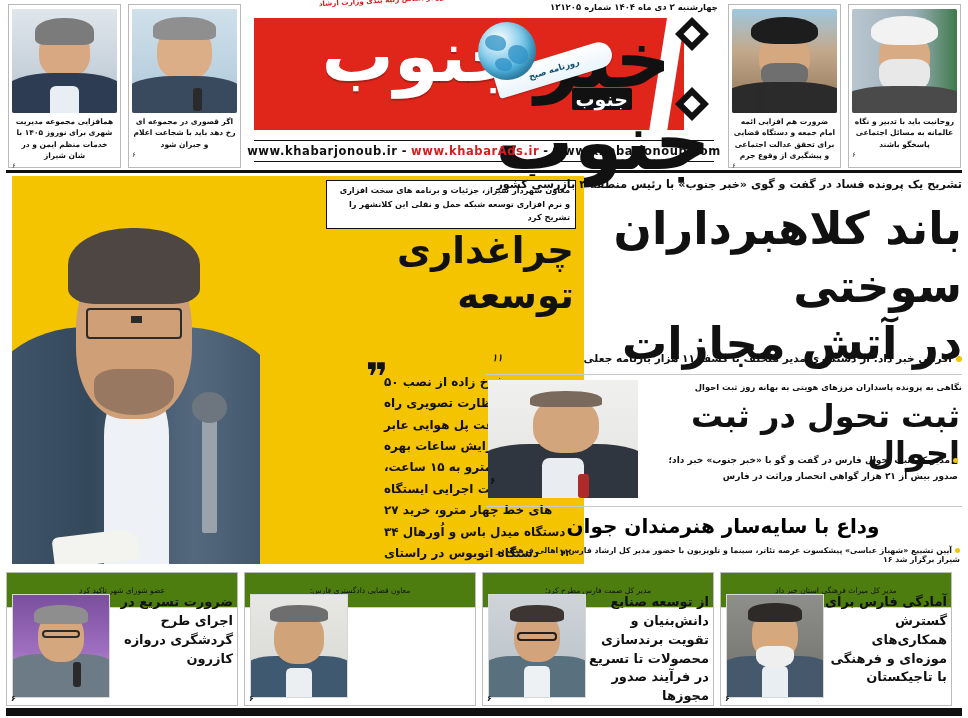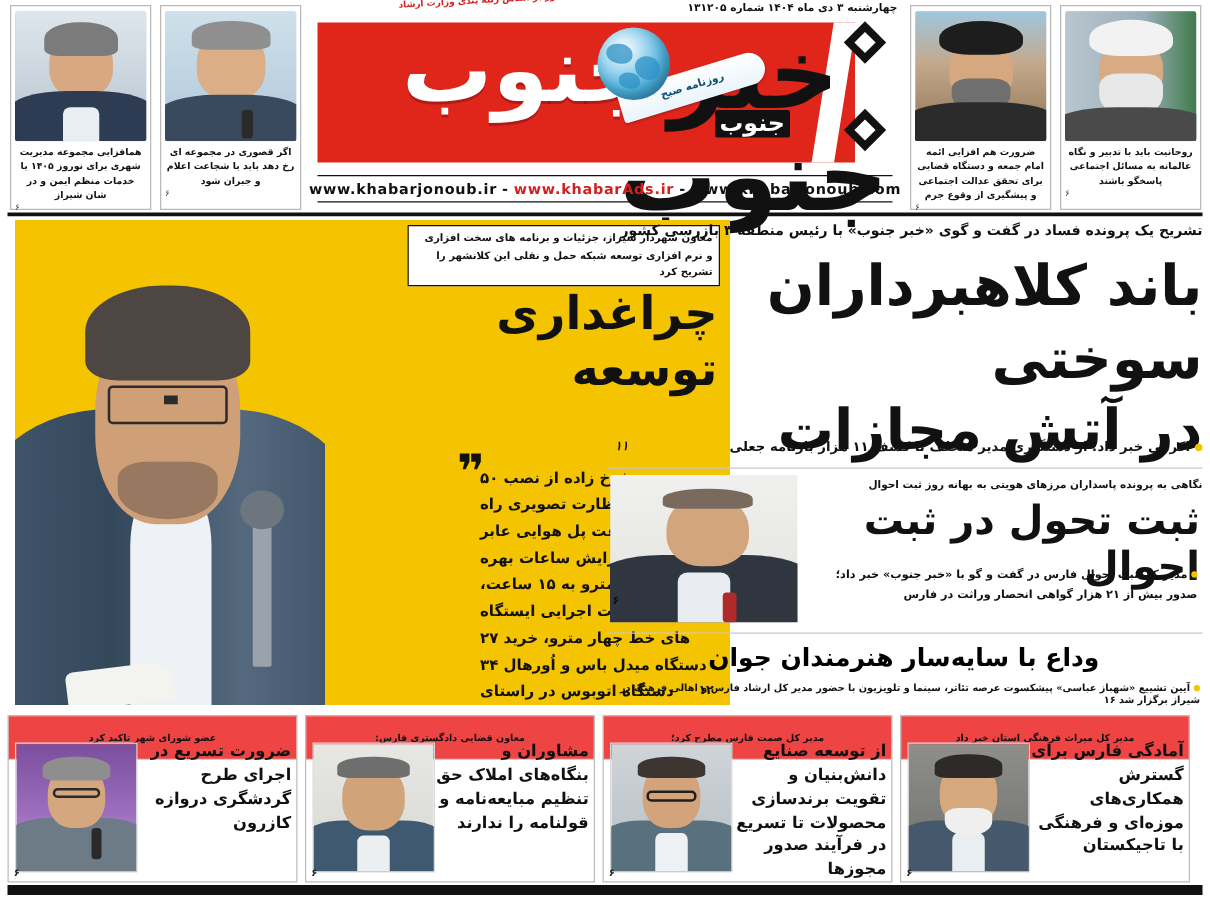--- a/index.html
+++ b/index.html
@@ -139,23 +139,23 @@
   .s3-sub .bullet { display:inline-block; width:5px; height:5px; border-radius:50%;
                     background:#f5c400; margin-left:3px; vertical-align:middle; }
 
   
   .bottomrow { position:absolute; left:0; top:572px; width:968px; height:140px; }
   .bcard { position:absolute; top:0; width:232px; height:134px;
            border:1px solid #bdbdbd; background:#fff; }
   .bcard.b1 { left:6px; } .bcard.b2 { left:244px; }
   .bcard.b3 { left:482px; } .bcard.b4 { left:720px; }
   .bcard-kicker { position:absolute; right:0; top:0; width:100%; height:35px;
-                  background:#ef4444; border-bottom:1px solid #cfcfcf;
+                  background:#4d7c0f; border-bottom:1px solid #cfcfcf;
                   display:flex; align-items:center; justify-content:center;
-                  font-size:7.6px; font-weight:bold; color:#111; letter-spacing:-0.2px; }
+                  font-size:7.6px; font-weight:normal; color:#111; letter-spacing:-0.2px; }
   .bcard-hl { position:absolute; right:4px; top:20px; width:122px; text-align:right;
               font-size:13px; font-weight:bold; color:#111; line-height:1.45; letter-spacing:-0.5px; }
   .bcard-photo { position:absolute; left:5px; top:21px; width:98px; height:104px;
                  overflow:hidden; border:1px solid #d8d8d8; }
   .bcard-pg { position:absolute; left:4px; bottom:2px; font-size:8px; font-weight:bold; color:#222; }
 
   .botbar { position:absolute; left:6px; top:708px; width:956px; height:8px; background:#111; }
 </style>
 </head>
 <body>
@@ -352,21 +352,20 @@
           <div class="hair" style="left:22%;top:10%;width:56%;height:18%;background:#8e8e8e;"></div>
           <div style="position:absolute;left:30%;top:34%;width:40%;height:8%;border:2px solid #2b2b2b;border-radius:4px;"></div>
           <div class="mic" style="left:62%;top:66%;width:9%;height:24%;"></div>
         </div>
       </div>
       <div class="bcard-pg">۶</div>
     </div>
 
     <div class="bcard b2">
       <div class="bcard-kicker">معاون قضایی دادگستری فارس:</div>
-      <div class="bcard-hl">مشاوران و بنگاه‌های املاک حق تنظیم مبایعه‌نامه و قولنامه را ندارند</div>
       <div class="bcard-photo">
         <div class="face">
           <div class="bg" style="background:linear-gradient(180deg,#e7e7e4 0%,#d6d6d2 100%);"></div>
           <div class="body" style="height:40%;background:#3f5a70;border-radius:28% 28% 0 0;"></div>
           <div class="body" style="left:36%;width:28%;height:28%;background:#eceff2;border-radius:18% 18% 0 0;"></div>
           <div class="head" style="left:24%;top:16%;width:52%;height:52%;background:#d1a378;"></div>
           <div class="hair" style="left:20%;top:10%;width:60%;height:16%;background:#6e6e6e;"></div>
         </div>
       </div>
       <div class="bcard-pg">۶</div>

